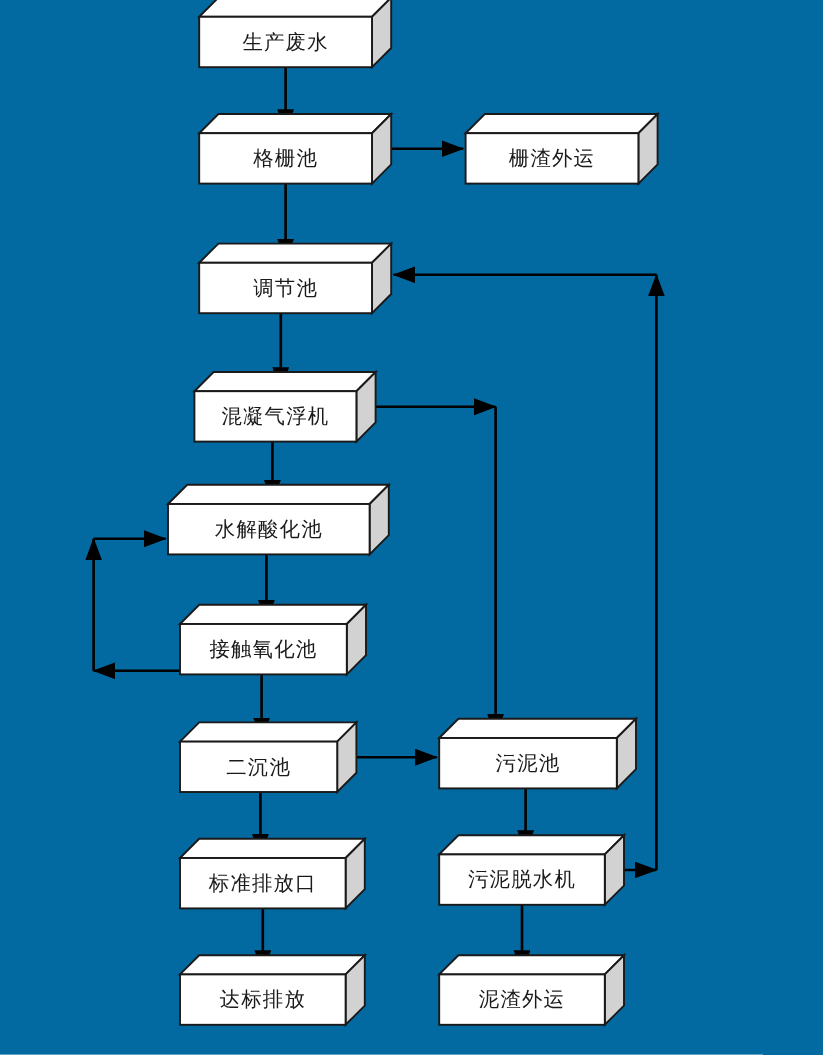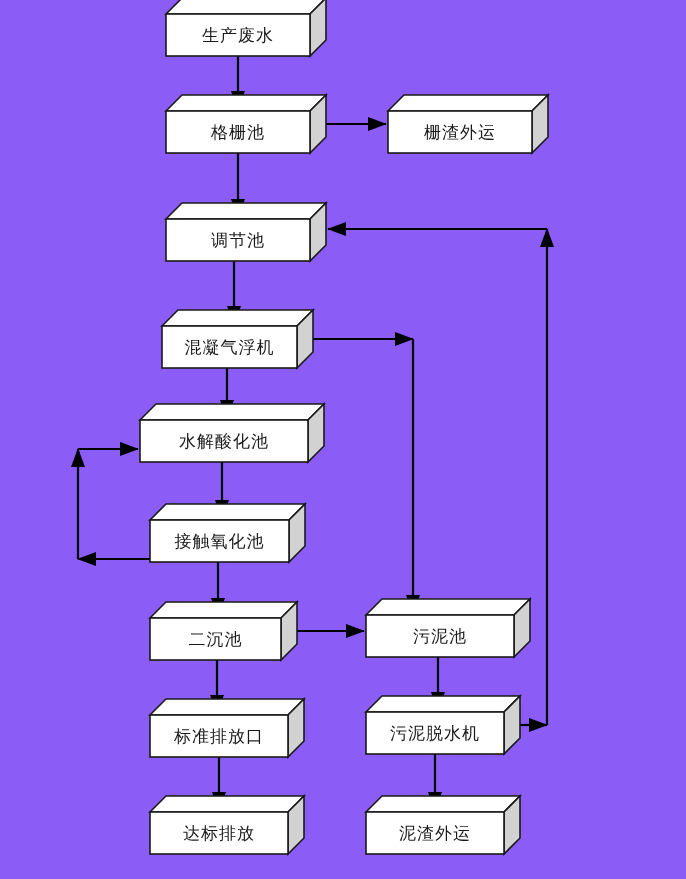--- a/index.html
+++ b/index.html
@@ -7,21 +7,21 @@
     padding: 0;
     background: #ffffff;
   }
   body {
     font-family: "DejaVu Sans", "Liberation Sans", sans-serif;
   }
   #canvas {
     position: relative;
     width: 686px;
     height: 879px;
-    background: #8b5cf6;
+    background: #0369a1;
     overflow: hidden;
   }
   svg#flow {
     position: absolute;
     left: 0;
     top: 0;
     width: 686px;
     height: 879px;
   }
   .box-label {

